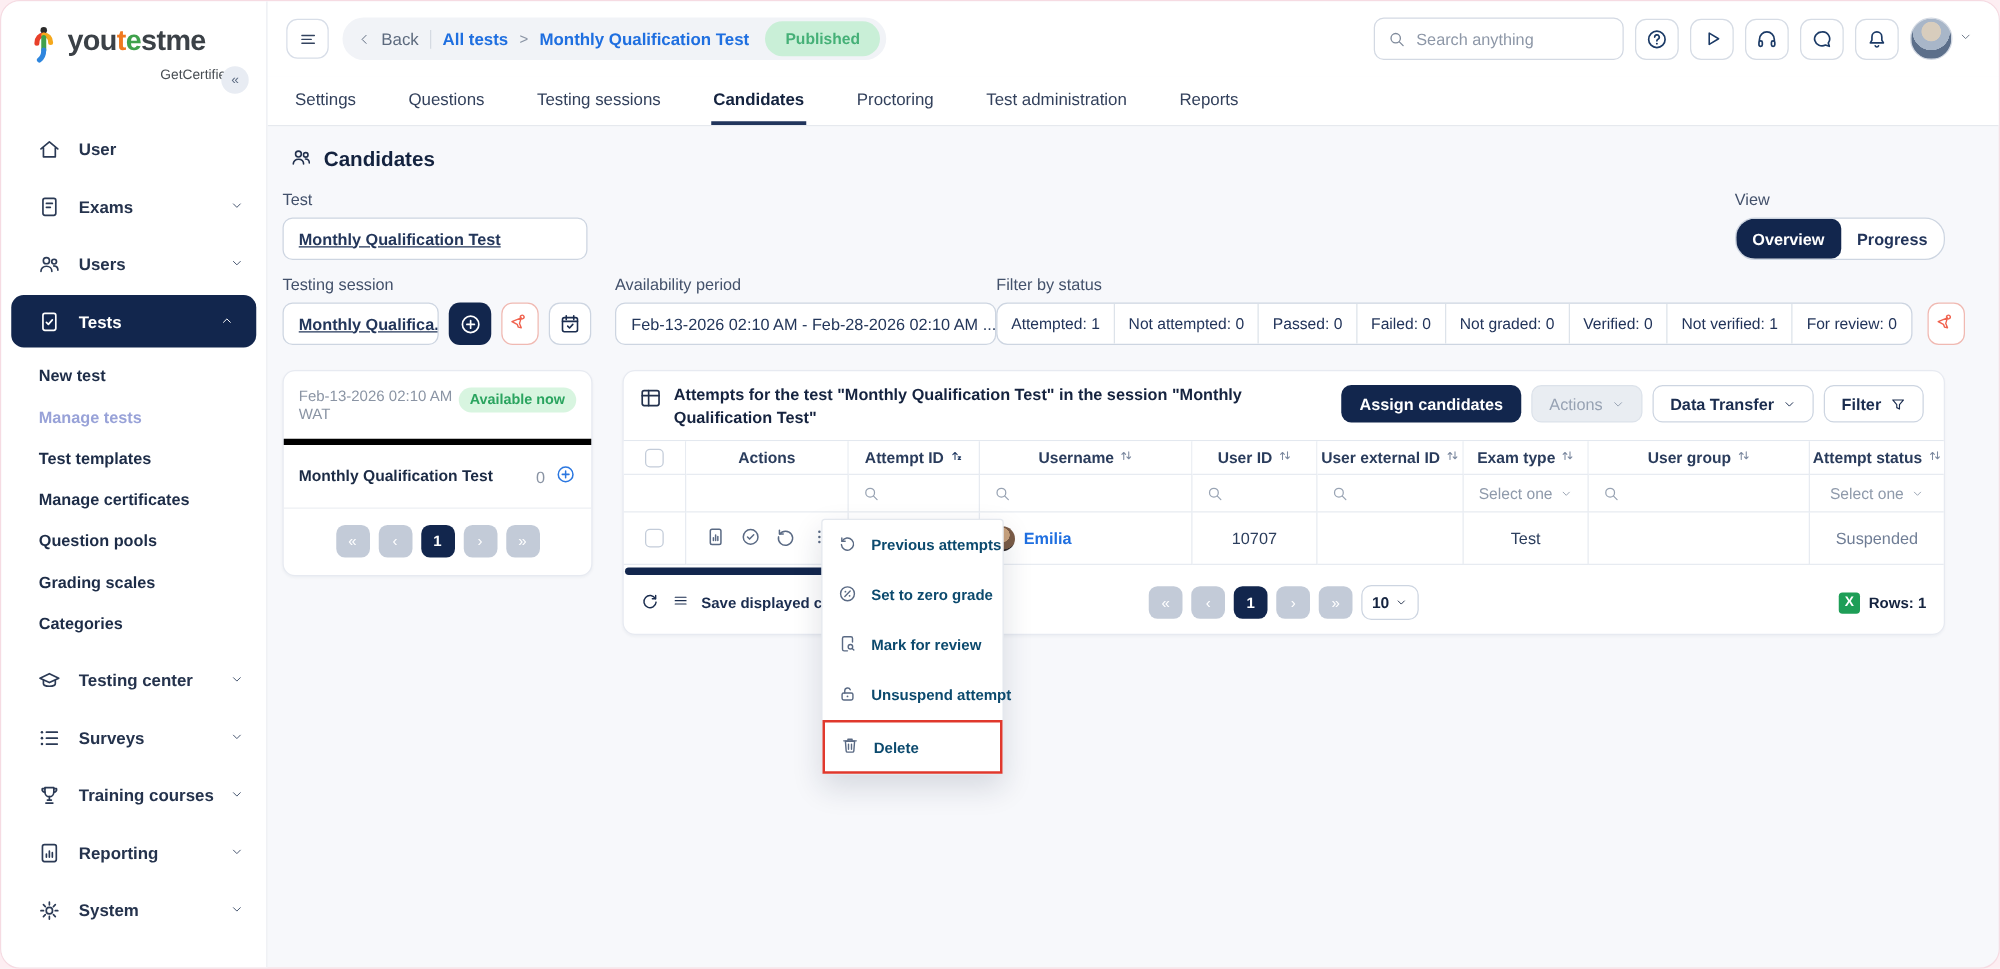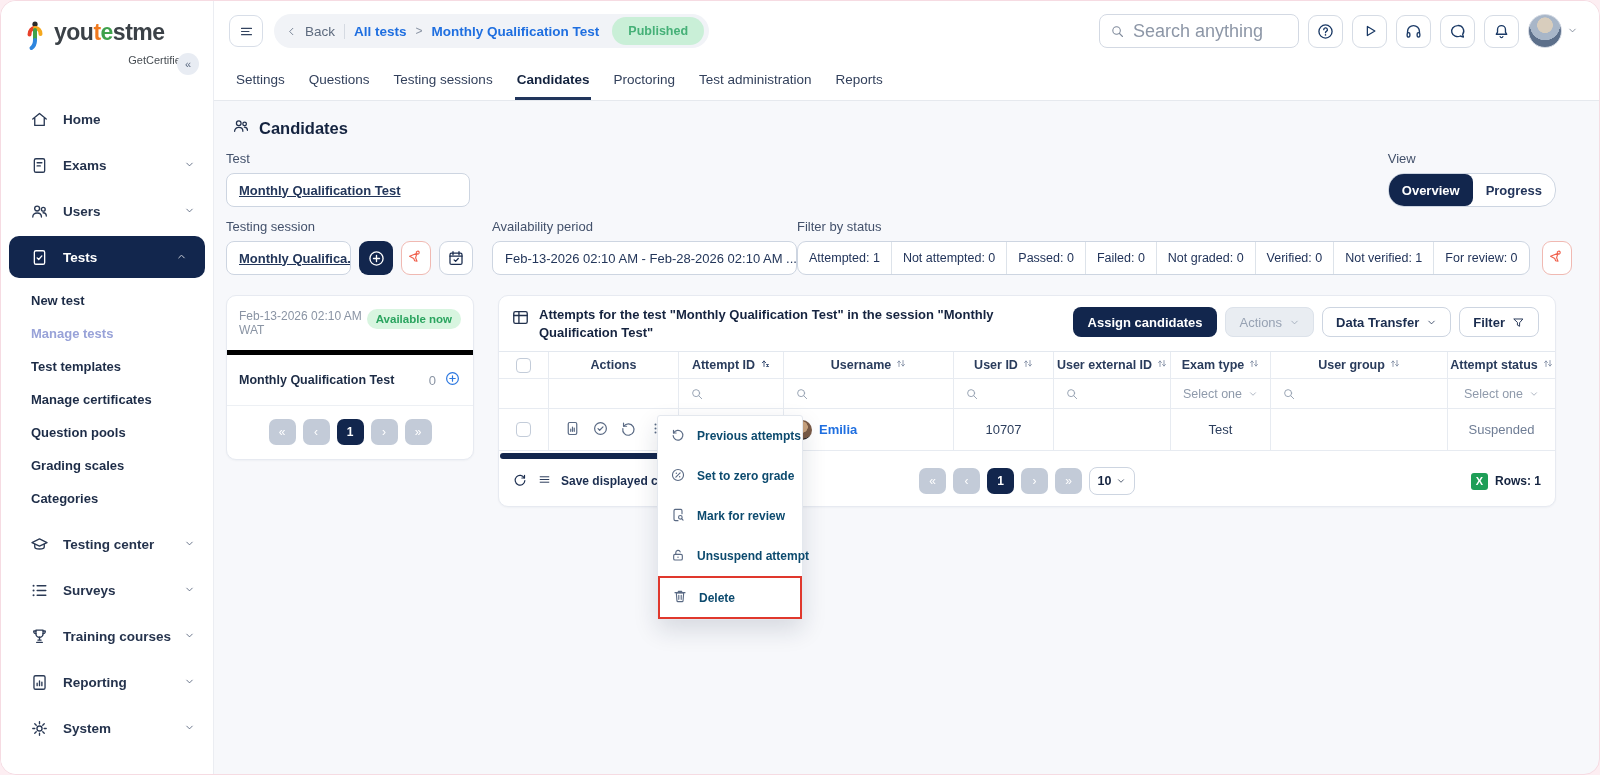--- a/index.html
+++ b/index.html
@@ -36,27 +36,27 @@
   .topbar{height:60px;background:#fff;display:flex;align-items:center;padding:0 21px 0 15px;gap:11px;flex:none}
   .hambtn{width:34px;height:32px;border:1px solid #d8dee8;border-radius:9px;display:grid;place-items:center;color:#33435f;background:#fff}
   .bc-pill{display:flex;align-items:center;background:#f1f3f7;border-radius:18px;height:34px;padding:0 5px 0 12px;gap:9px;font-size:13.5px}
   .bc-back{color:#5d6a7e;display:flex;align-items:center;gap:8px;font-weight:500}
   .bc-div{width:1px;height:15px;background:#d5dae2}
   .bc-link{color:#1f6fe0;font-weight:600}
   .bc-sep{color:#8a94a4;font-size:12px}
   .badge-pub{background:#c9efd7;color:#45b077;font-weight:700;font-size:12.5px;padding:7px 16px;border-radius:17px;margin-left:4px}
   .top-right{margin-left:auto;display:flex;align-items:center;gap:9px}
   .search{width:200px;height:34px;border:1px solid #d3d9e3;border-radius:8px;display:flex;align-items:center;padding:0 10px;gap:8px;background:#fff;color:#7f8a9b}
-  .search input{border:0;outline:0;width:100%;font-size:18px;font-family:inherit;background:transparent;color:#33415c}
+  .search input{border:0;outline:0;width:100%;font-size:13px;font-family:inherit;background:transparent;color:#33415c}
   .search input::placeholder{color:#8d97a7}
   .icobtn{width:35px;height:33px;border:1px solid #d6dce5;border-radius:9px;display:grid;place-items:center;color:#1b3a66;background:#fff}
   .avatar{width:34px;height:34px;border-radius:50%;background:radial-gradient(circle at 50% 32%,#d8cdbd 0 28%,#a8b6c8 30% 55%,#5c6f8a 56% 100%);border:1px solid #d2d8e2}
   .av-chev{color:#6b7789}
 
-  .tabsbar{height:40px;background:#fff;border-bottom:1px solid #e6e9ee;display:flex;align-items:stretch;padding-left:20px;gap:20px;flex:none}
+  .tabsbar{height:40px;background:#fff;border-bottom:1px solid #e6e9ee;display:flex;align-items:stretch;padding-left:20px;gap:38px;flex:none}
   .tab{display:flex;align-items:center;font-size:13.5px;color:#33415c;border-bottom:3px solid transparent;padding:0 2px}
   .tab.active{font-weight:700;color:#14233f;border-bottom-color:#21355c}
 
   .content{flex:1;padding:12px 43px 0 12px;position:relative}
   .page-title{display:flex;align-items:center;gap:9px;margin:4px 0 12px 6px;font-size:16.5px;font-weight:700;color:#14233f}
   .page-title .nico{color:#22314d}
 
   .flabel{font-size:13px;color:#43516b;margin-bottom:7px}
   .fbox{height:34px;border:1px solid #cdd5e1;border-radius:8px;background:#fff;display:flex;align-items:center;padding:0 12px;font-size:13px;color:#23365a;white-space:nowrap;overflow:hidden}
   .fbox .lnk{text-decoration:underline;font-weight:600;color:#23365a}
@@ -162,21 +162,21 @@
     </div>
     <div class="collapse-btn">«</div>
 
     <nav class="nav">
       <div class="nav-item">
         <span class="nico">
               <svg class="i" width="19" height="19" viewBox="0 0 24 24">
                 <path d="M3.5 11.5 12 4.5l8.5 7M6 10.5V19.5h12v-9"></path>
               </svg>
             </span>
-        <span>Home</span>
+        <span>User</span>
       </div>
       <div class="nav-item">
         <span class="nico">
               <svg class="i" width="19" height="19" viewBox="0 0 24 24">
                 <rect x="5.5" y="3.5" width="13" height="17" rx="2"></rect>
                 <path d="M9 8.5h6M9 12.5h4"></path>
               </svg>
             </span>
         <span>Exams</span>
         <span class="chev"><svg class="i" width="11" height="11" viewBox="0 0 24 24">

